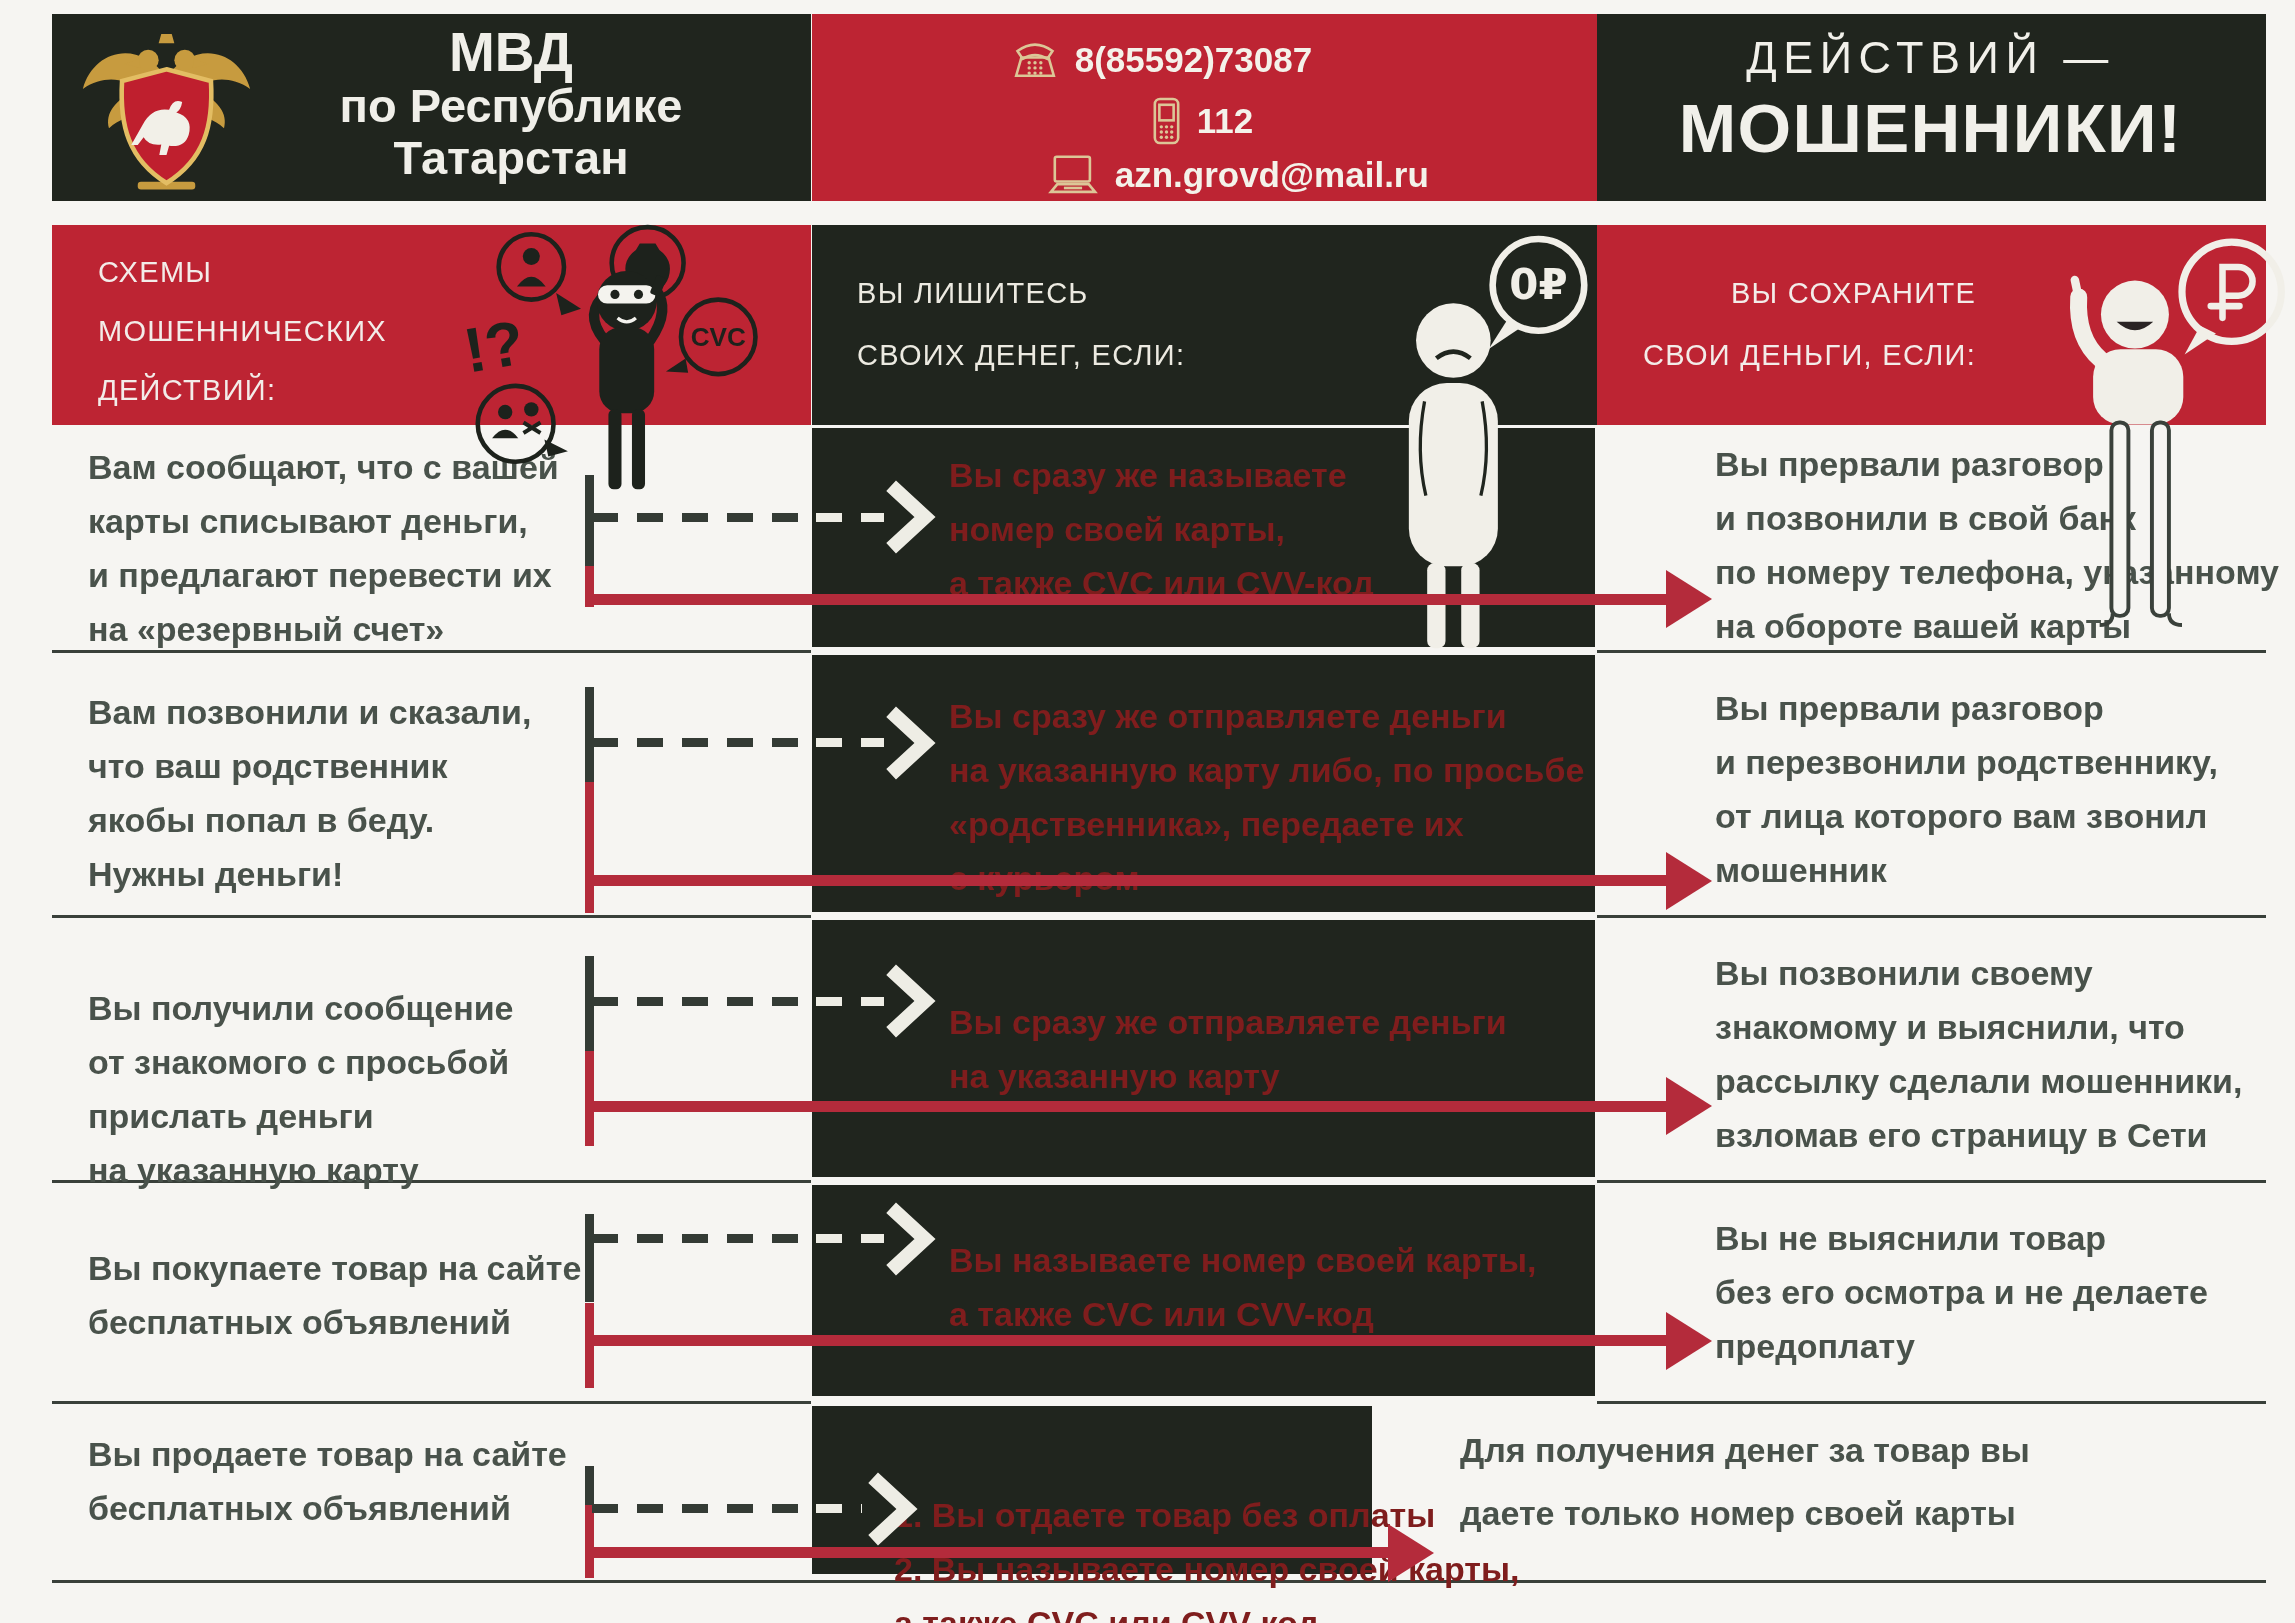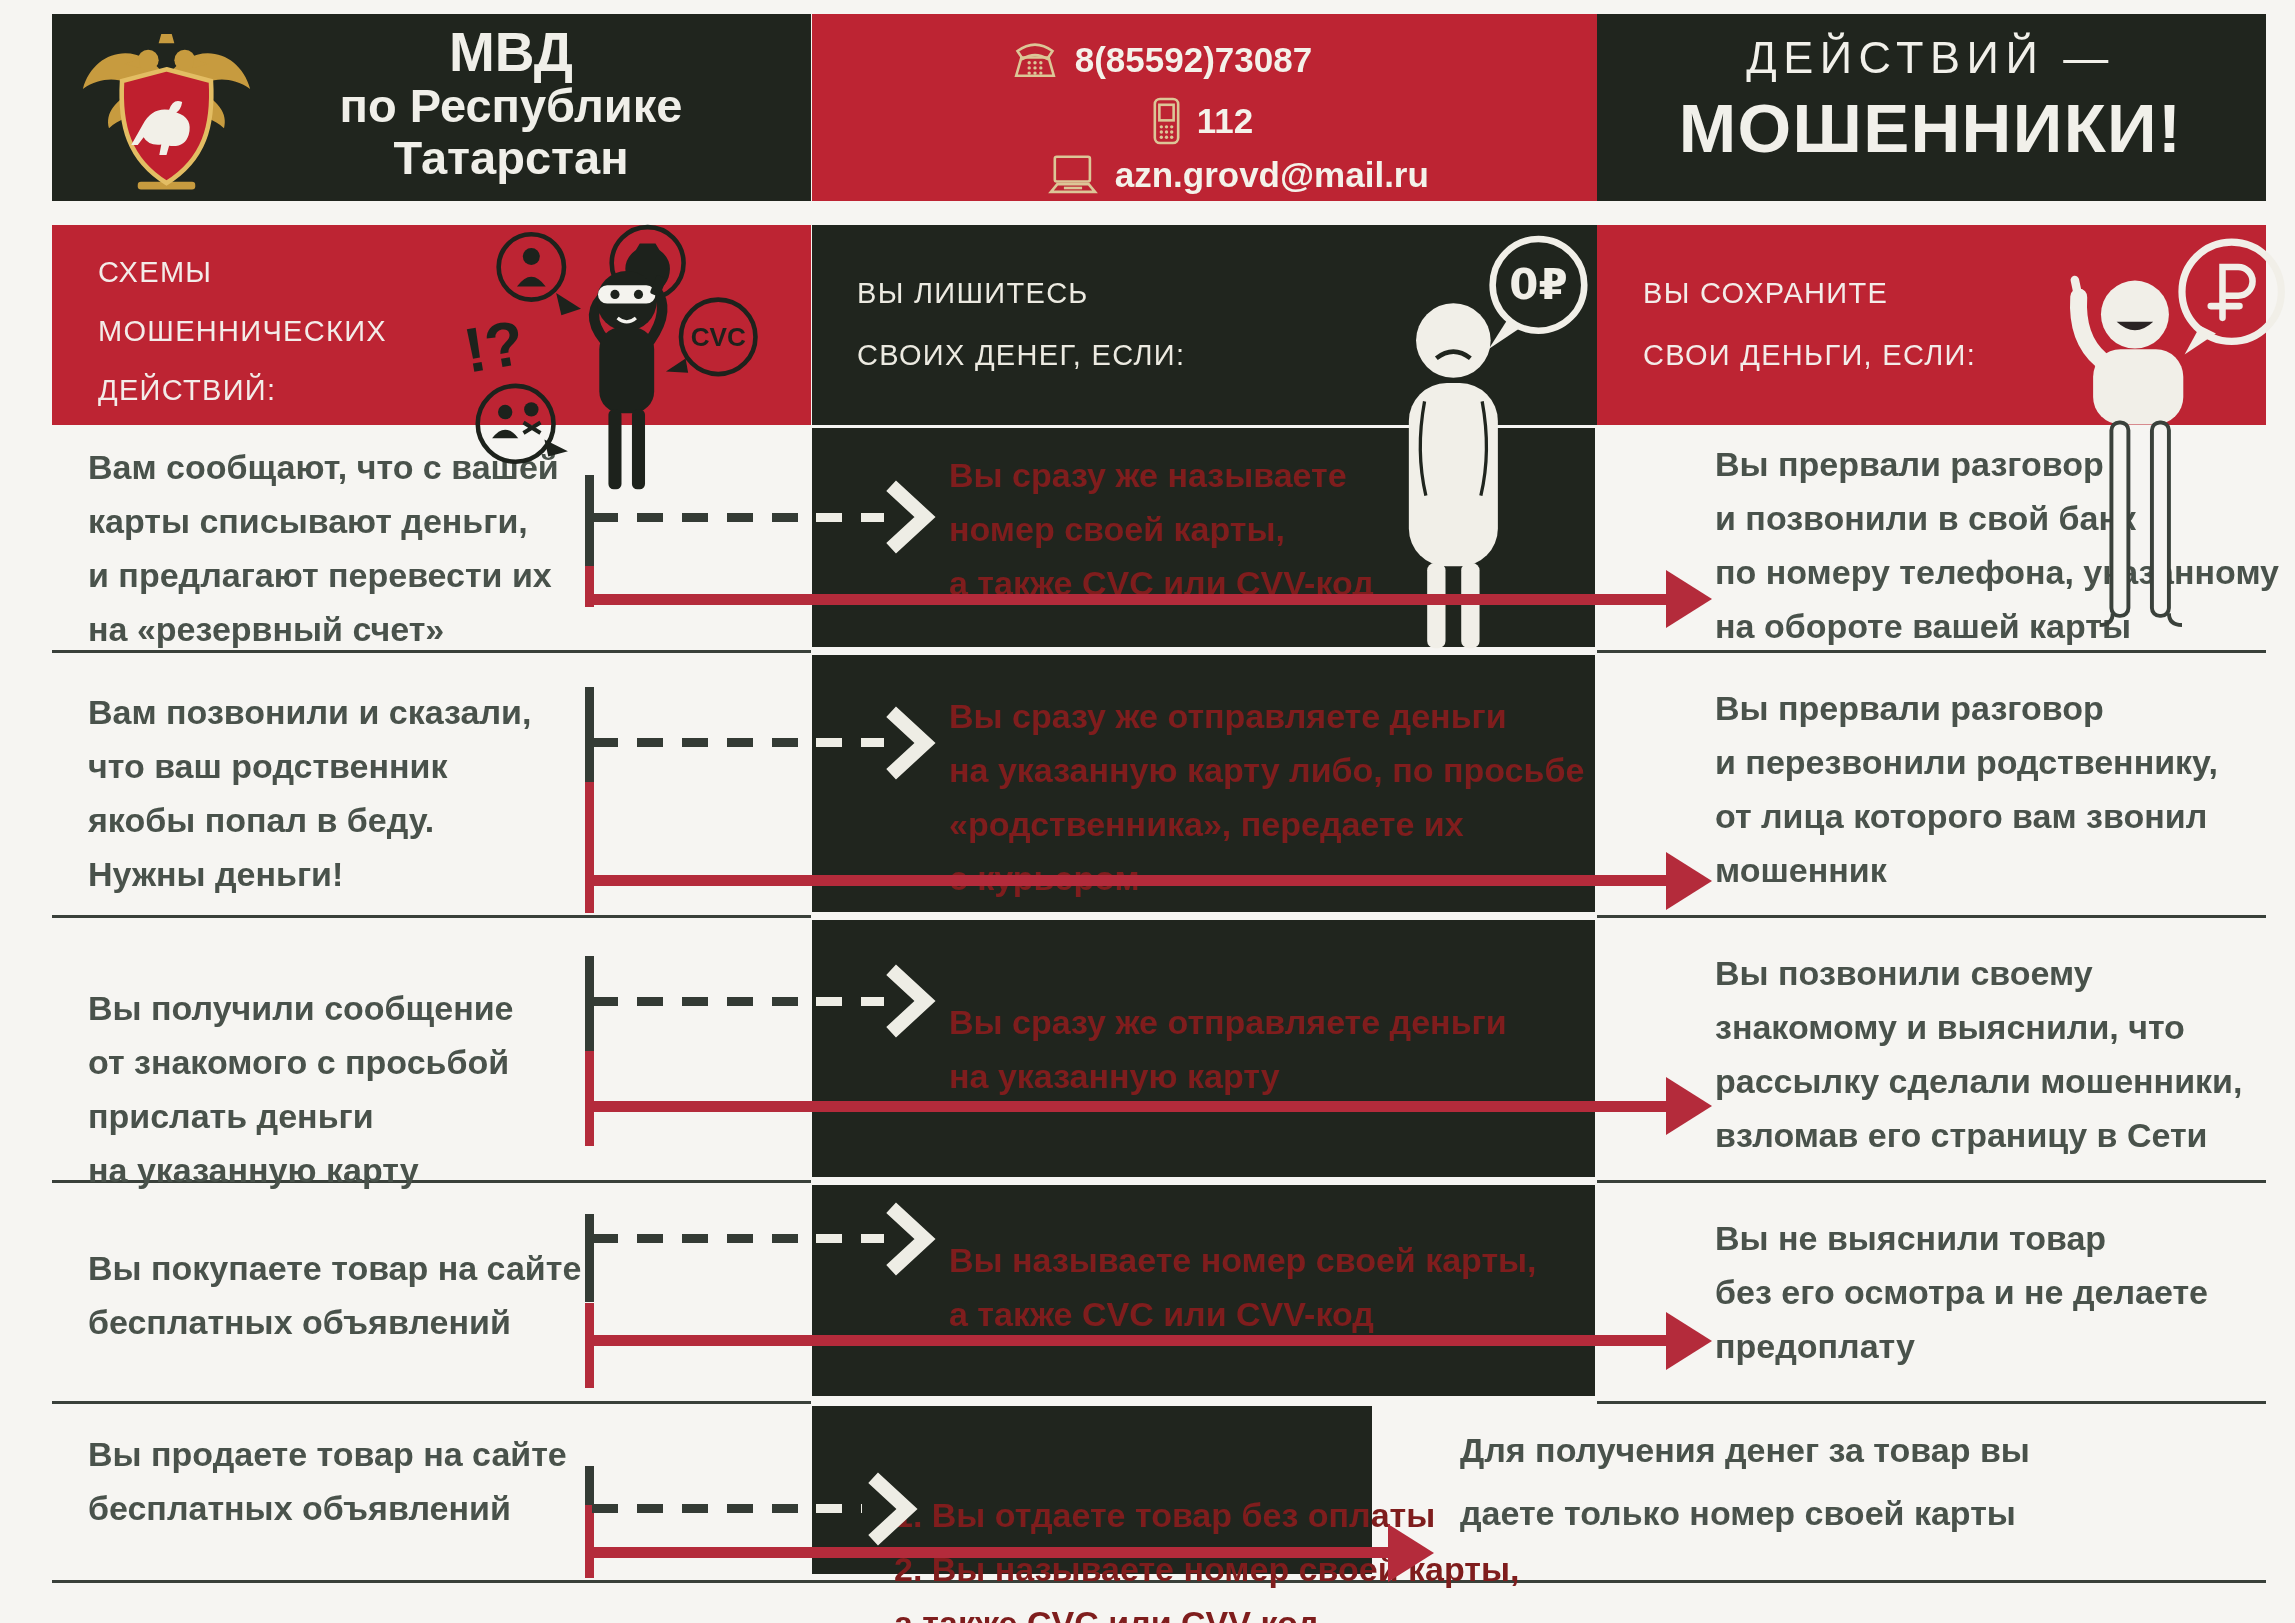--- a/index.html
+++ b/index.html
@@ -26,21 +26,21 @@
   .warn-block{left:1610px; top:26px; width:641px; text-align:center; color:#f1f0ea; z-index:3;}
   .warn-l1{font-size:45px; font-weight:400; letter-spacing:6.5px; line-height:63px;}
   .warn-l2{font-size:69px; font-weight:700; letter-spacing:1.3px; line-height:79px;}
   
   #colhdr-left {left:52px;  top:225px; width:759px; height:200px;}
   #colhdr-mid  {left:812px; top:225px; width:785px; height:200px;}
   #colhdr-right{left:1597px; top:225px; width:669px; height:200px;}
   .colhdr-text{color:#f3ece9; font-size:29px; font-weight:400; letter-spacing:1.3px; white-space:pre-line; z-index:3;}
   #schemes-title{left:98px; top:243px; line-height:59px;}
   #lose-title   {left:857px; top:262px; line-height:62px; color:#eceae1;}
-  #keep-title   {left:1643px; top:262px; line-height:62px;}
+  #keep-title   {left:1643px; top:262px; line-height:62px;text-align:right;}
   
   .mid-block{left:812px; width:783px; background:#20251e; z-index:2;}
   #mb1{top:428px; height:219px;}
   #mb2{top:655px; height:257px;}
   #mb3{top:920px; height:257px;}
   #mb4{top:1185px; height:211px;}
   #mb5{top:1406px; height:168px; width:560px;}
   
   .sep{height:3.3px; background:#39403a; z-index:1;}
   

